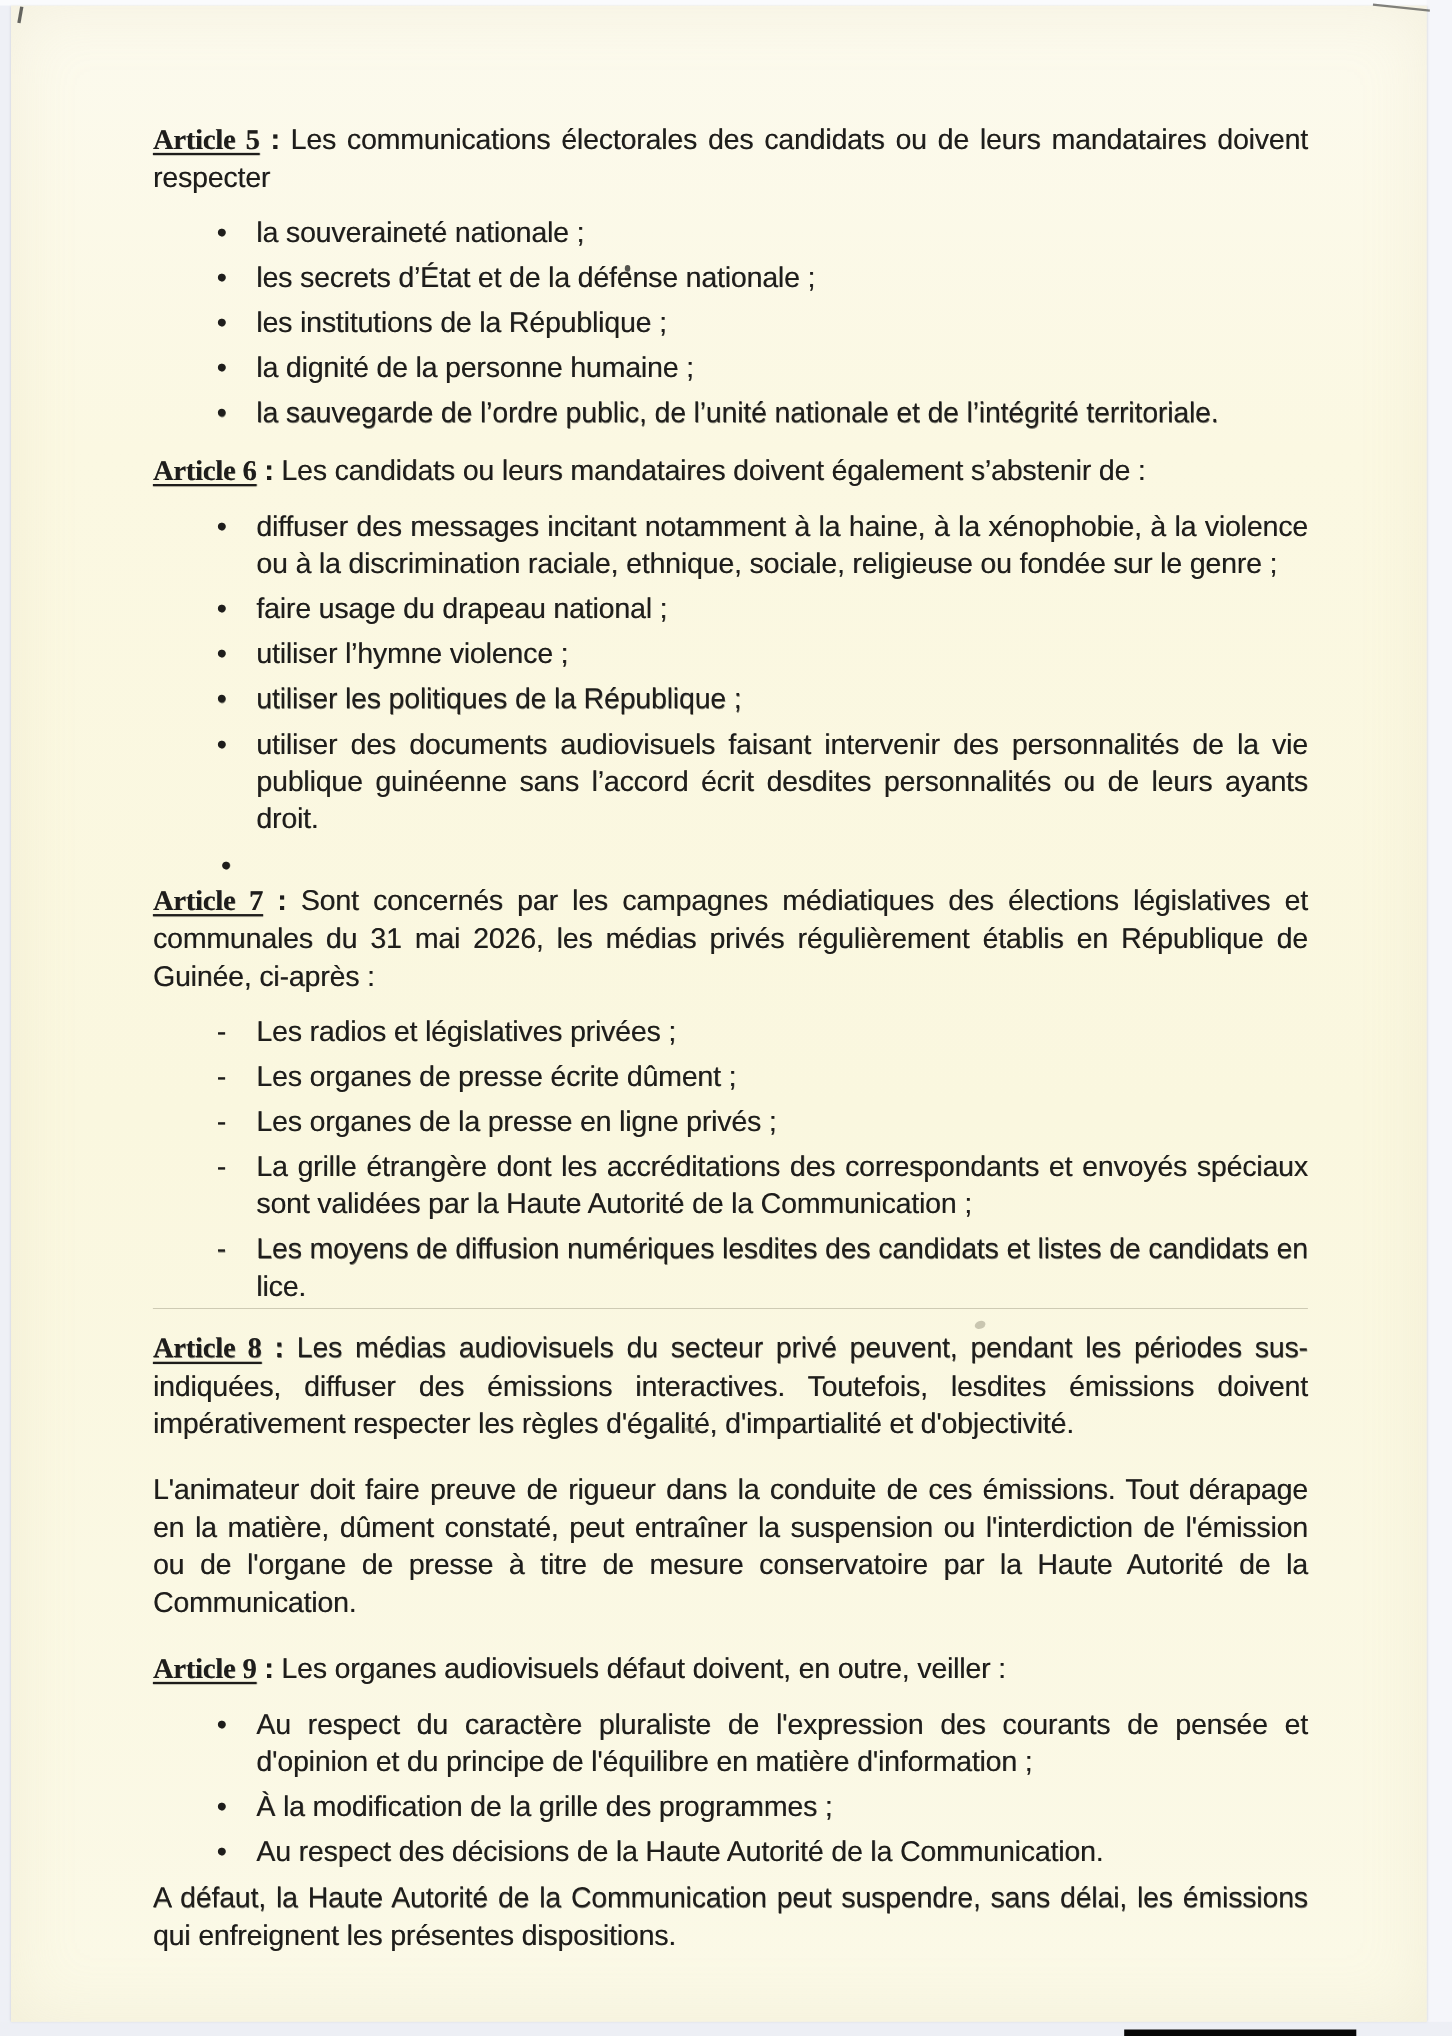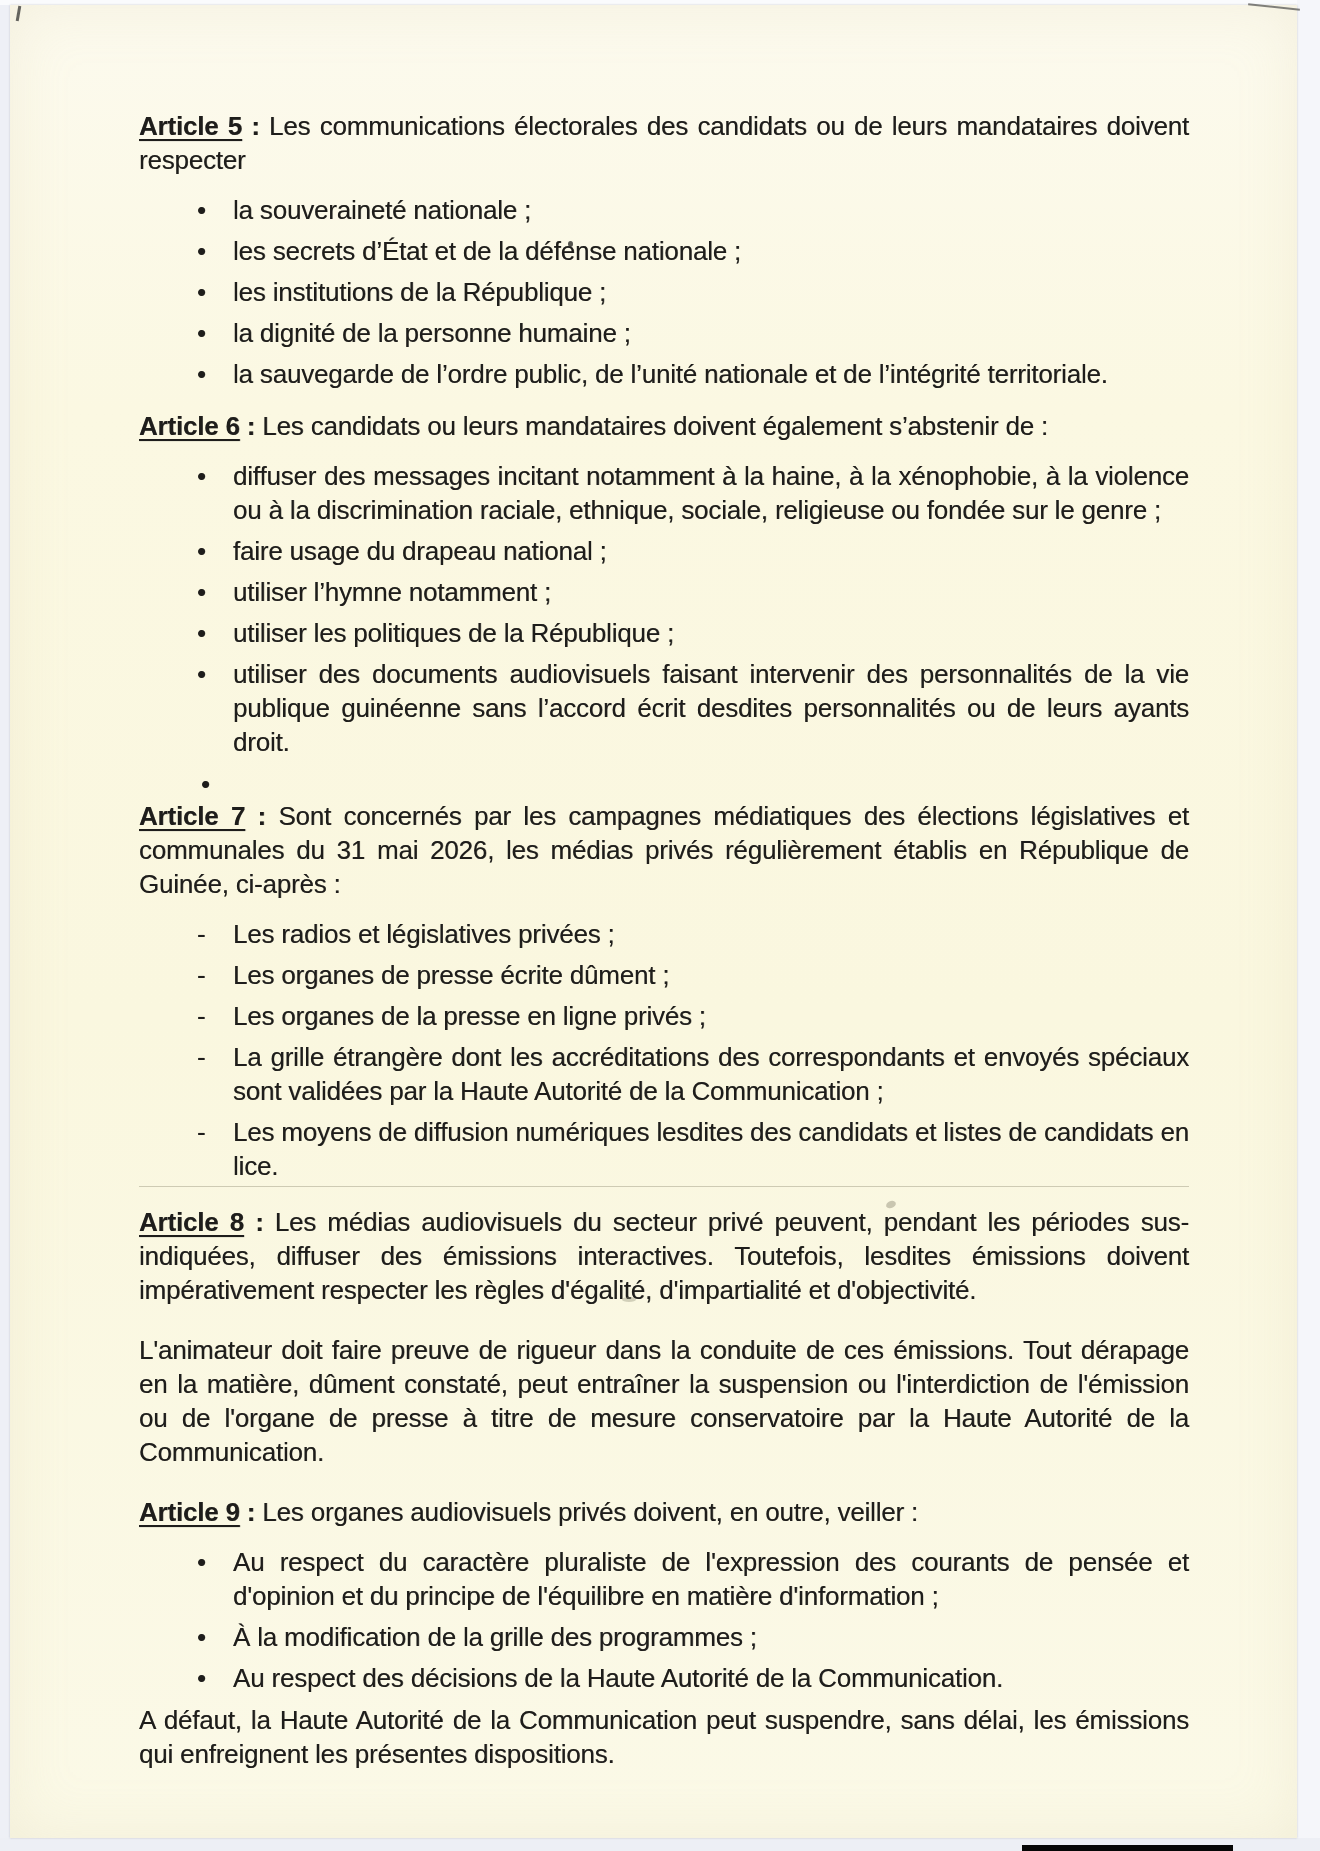--- a/index.html
+++ b/index.html
@@ -26,21 +26,21 @@
   .content {
     position: absolute; left: 129px; top: 104px; width: 1050px;
     color: #1e1d1b;
     font-size: 26px; line-height: 34px;
     letter-spacing: -0.2px;
     text-align: justify;
     text-shadow: 0.35px 0.15px 0 rgba(25,25,22,.55);
   }
   p { margin: 0 0 26px 0; }
   p.head { margin-bottom: 16px; }
-  .art-label { font-weight: 700; text-decoration: underline; text-decoration-thickness: 2px; text-underline-offset: 4px; }
+  .art-label { font-weight: 700; text-decoration: underline; text-decoration-thickness: 2px; text-underline-offset: 4px; font-family: Liberation Serif, serif; }
   .art-sep { font-weight: 700; white-space: pre; }
 
   .list { margin: 0 0 18px 0; }
   .li { display: flex; margin: 0 0 7px 0; }
   .li .marker { flex: 0 0 36px; margin-left: 58px; text-align: left; }
   .li .txt { flex: 1 1 auto; text-align: justify; }
   .li.crease { border-bottom: 1px solid rgba(140,134,112,.40); padding-bottom: 3px; }
   .list.tight { margin-bottom: 8px; }
 
   .orphan { height: 30px; margin: 0 0 2px 0; padding-left: 62px; }
@@ -95,21 +95,21 @@
       <div class="li">
           <span class="marker">•</span>
           <span class="txt">diffuser des messages incitant notamment à la haine, à la xénophobie, à la violence ou à la discrimination raciale, ethnique, sociale, religieuse ou fondée sur le genre ;</span>
         </div>
       <div class="li">
           <span class="marker">•</span>
           <span class="txt">faire usage du drapeau national ;</span>
         </div>
       <div class="li">
           <span class="marker">•</span>
-          <span class="txt">utiliser l’hymne notamment ;</span>
+          <span class="txt">utiliser l’hymne violence ;</span>
         </div>
       <div class="li">
           <span class="marker">•</span>
           <span class="txt">utiliser les politiques de la République ;</span>
         </div>
       <div class="li">
           <span class="marker">•</span>
           <span class="txt">utiliser des documents audiovisuels faisant intervenir des personnalités de la vie publique guinéenne sans l’accord écrit desdites personnalités ou de leurs ayants droit.</span>
         </div>
     </div>
@@ -139,21 +139,21 @@
           <span class="marker">-</span>
           <span class="txt">Les moyens de diffusion numériques lesdites des candidats et listes de candidats en lice.</span>
         </div>
     </div>
 
     <p><span class="art-label">Article 8</span><span class="art-sep"> : </span><span>Les médias audiovisuels du secteur privé peuvent, pendant les périodes sus-indiquées, diffuser des émissions interactives. Toutefois, lesdites émissions doivent impérativement respecter les règles d'égalité, d'impartialité et d'objectivité.</span></p>
 
     <p>L'animateur doit faire preuve de rigueur dans la conduite de ces émissions. Tout dérapage en la matière, dûment constaté, peut entraîner la suspension ou l'interdiction de l'émission ou de l'organe de presse à titre de mesure conservatoire par la Haute Autorité de la Communication.</p>
 
 
-    <p class="head"><span class="art-label">Article 9</span><span class="art-sep"> : </span><span>Les organes audiovisuels privés doivent, en outre, veiller :</span></p>
+    <p class="head"><span class="art-label">Article 9</span><span class="art-sep"> : </span><span>Les organes audiovisuels défaut doivent, en outre, veiller :</span></p>
 
     <div class="list tight">
       <div class="li">
           <span class="marker">•</span>
           <span class="txt">Au respect du caractère pluraliste de l'expression des courants de pensée et d'opinion et du principe de l'équilibre en matière d'information ;</span>
         </div>
       <div class="li">
           <span class="marker">•</span>
           <span class="txt">À la modification de la grille des programmes ;</span>
         </div>

